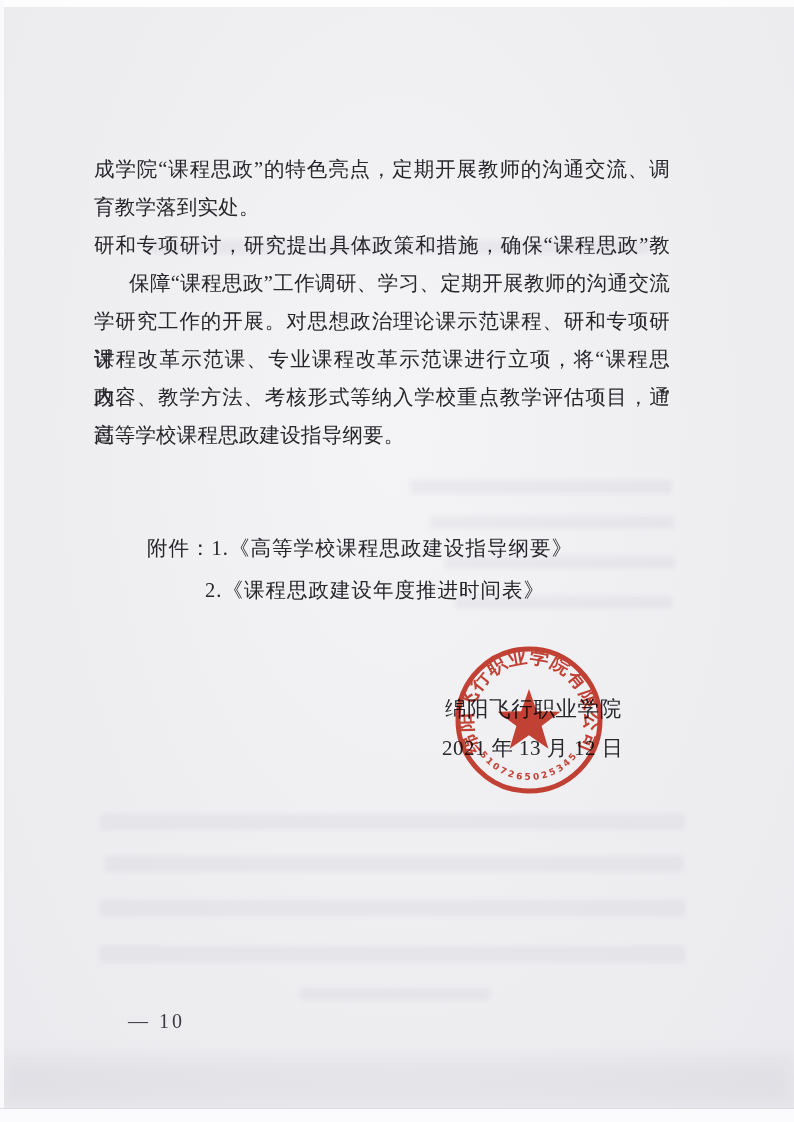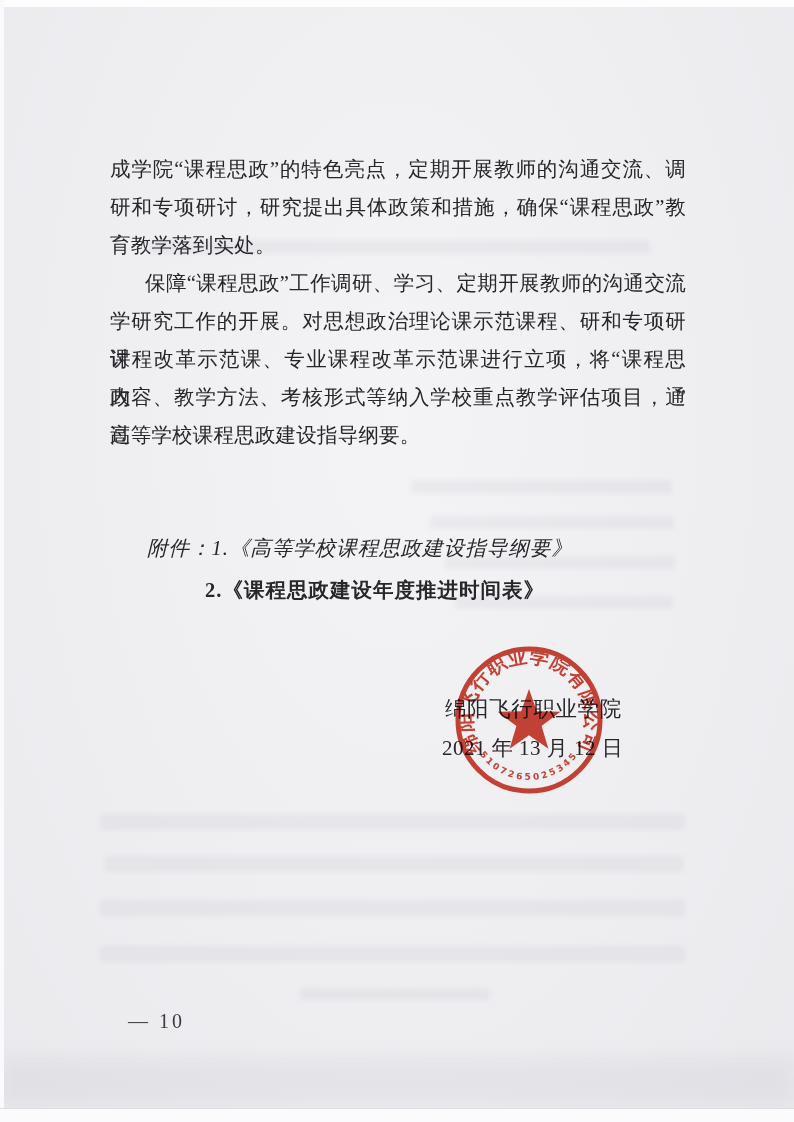--- a/index.html
+++ b/index.html
@@ -23,30 +23,30 @@
   .g3{left:430px;top:516px;width:244px;height:13px;}
   .g4{left:445px;top:556px;width:230px;height:13px;}
   .g5{left:455px;top:596px;width:218px;height:13px;}
   .g6{left:100px;top:814px;width:585px;height:16px;}
   .g7{left:105px;top:856px;width:578px;height:16px;}
   .g8{left:100px;top:900px;width:585px;height:16px;}
   .g9{left:100px;top:946px;width:585px;height:16px;}
   .g10{left:300px;top:988px;width:190px;height:12px;}
 
   
-  .body-text{position:absolute;left:110px;top:150px;width:576px;font-size:20.5px;font-family:Liberation Serif, serif;}
+  .body-text{position:absolute;left:94px;top:150px;width:576px;font-size:20.5px;font-family:Liberation Serif, serif;}
   .line{height:38px;line-height:38px;letter-spacing:.2px;}
   .line.full{text-align:justify;text-align-last:justify;}
   .line.ind-head{padding-left:18px;}
   .line.ind-para{padding-left:35px;}
 
   .attachments{position:absolute;left:110px;top:527px;width:576px;font-size:20.5px;}
   .att-line{height:42px;line-height:42px;letter-spacing:1px;}
-  .att-1{padding-left:37px;font-style:italic;}
-  .att-2{padding-left:95px;font-weight:bold;}
+  .att-1{padding-left:37px;}
+  .att-2{padding-left:95px;}
 
   .sig-org{position:absolute;left:445px;top:694px;font-size:21.5px;letter-spacing:.6px;z-index:3;}
   .sig-date{position:absolute;left:442px;top:734px;font-size:21px;letter-spacing:.5px;z-index:3;}
 
   .page-number{position:absolute;left:128px;top:1010px;font-size:20px;letter-spacing:3px;color:#3a3a40;font-family:Liberation Serif, serif;}
 
   
   .stamp{position:absolute;left:450px;top:641px;width:158px;height:158px;z-index:5;mix-blend-mode:multiply;opacity:.92;}
   .stamp svg{display:block;width:158px;height:158px;filter:blur(.3px);}
   .ring-text{font-size:19px;letter-spacing:1.2px;font-weight:bold;font-family:"Liberation Serif","DejaVu Serif",serif;}
@@ -69,22 +69,22 @@
   <div class="ghost g4"></div>
   <div class="ghost g5"></div>
   <div class="ghost g6"></div>
   <div class="ghost g7"></div>
   <div class="ghost g8"></div>
   <div class="ghost g9"></div>
   <div class="ghost g10"></div>
 
   <div class="body-text">
     <div class="line full">成学院“课程思政”的特色亮点，定期开展教师的沟通交流、调</div>
+    <div class="line">育教学落到实处。</div>
     <div class="line full">研和专项研讨，研究提出具体政策和措施，确保“课程思政”教</div>
-    <div class="line">育教学落到实处。</div>
     <div class="line full ind-para">保障“课程思政”工作调研、学习、定期开展教师的沟通交流</div>
     <div class="line full">学研究工作的开展。对思想政治理论课示范课程、研和专项研讨</div>
     <div class="line full">课程改革示范课、专业课程改革示范课进行立项，将“课程思政”</div>
     <div class="line full">内容、教学方法、考核形式等纳入学校重点教学评估项目，通过</div>
     <div class="line">高等学校课程思政建设指导纲要。</div>
   </div>
 
   <div class="attachments">
     <div class="att-line att-1">
       <span>附件：</span><span>1.《高等学校课程思政建设指导纲要》</span>

